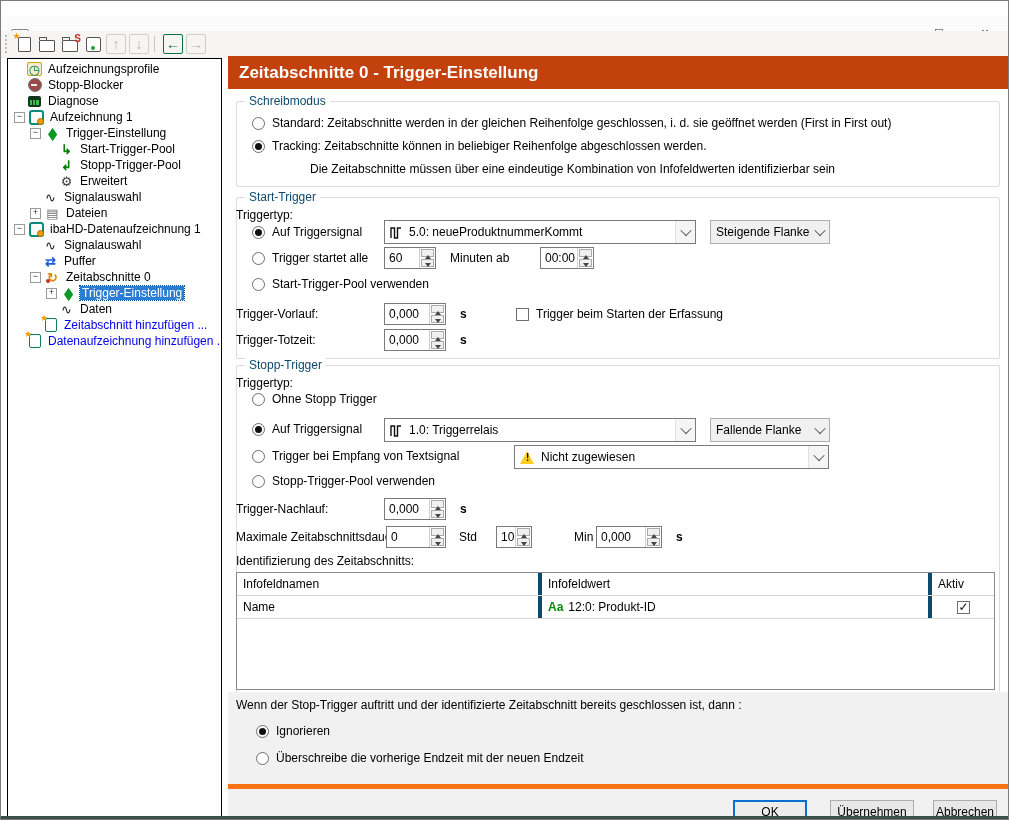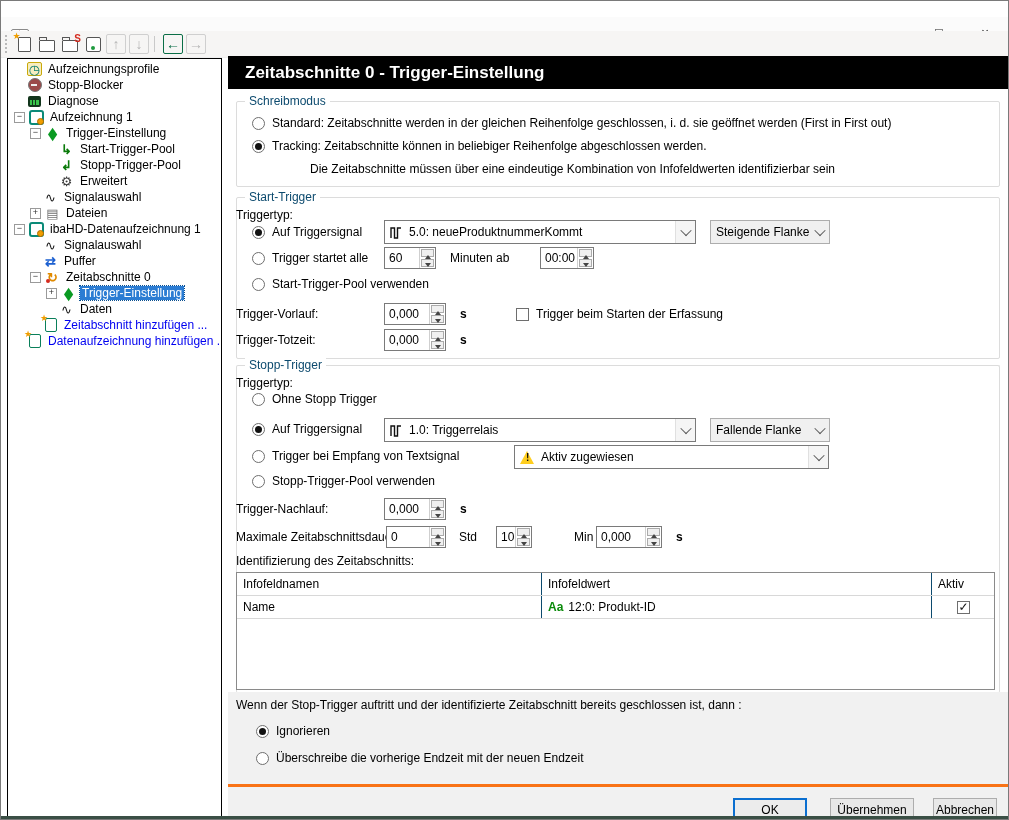--- a/index.html
+++ b/index.html
@@ -54,21 +54,21 @@
   .ic-buffer::before{content:"⇄";color:#1b5fd0;font-size:13px;font-weight:bold;}
   .ic-seg::before{content:"↻";color:#e08a00;font-size:13px;font-weight:bold;}
   .ic-seg::after{content:"";position:absolute;left:1px;bottom:1px;width:4px;height:4px;border-radius:50%;background:#d42a1e;}
   .ic-add{width:10px;height:12px;border:1.5px solid #0a7f5a;border-radius:2px;background:#fff;}
   .ic-add::before{content:"★";position:absolute;left:-3px;top:-5px;font-size:9px;color:#f09e00;}
   .tlabel{padding:0 2px;}
   .tlabel.sel{background:#2b7cd3;color:#fff;outline:1px dotted #0b4f8f;}
   .tlabel.link{color:#0000f0;}
   
   .panel{position:absolute;left:227px;top:55px;width:781px;height:763px;background:#fff;}
-  .phead{position:absolute;left:0;top:0;width:100%;height:33px;background:#000000;color:#fff;font-size:17px;font-weight:bold;display:flex;align-items:center;padding-left:17px;box-sizing:border-box;}
+  .phead{position:absolute;left:0;top:0;width:100%;height:33px;background:#c2410c;color:#fff;font-size:17px;font-weight:bold;display:flex;align-items:center;padding-left:11px;box-sizing:border-box;}
   .content{position:absolute;left:0;top:33px;width:100%;height:603px;background:#fff;font-size:12px;}
   .gbox{position:absolute;border:1px solid #dcdcdc;border-radius:2px;}
   .glabel{position:absolute;top:-8px;left:8px;background:#fff;padding:0 4px;font-size:12px;color:#0c4a6e;}
   .rrow{position:absolute;display:flex;align-items:center;gap:7px;height:18px;white-space:nowrap;}
   .lbl{position:absolute;height:18px;display:flex;align-items:center;white-space:nowrap;}
   .radio{width:13px;height:13px;border:1px solid #6e6e6e;border-radius:50%;background:#fff;flex:none;position:relative;box-sizing:border-box;}
   .radio.checked::after{content:"";position:absolute;left:2px;top:2px;right:2px;bottom:2px;background:#111;border-radius:50%;}
   .cb{width:13px;height:13px;border:1px solid #6e6e6e;background:#fff;flex:none;box-sizing:border-box;position:relative;}
   .cb.checked::after{content:"✓";position:absolute;left:1px;top:-2px;font-size:12px;color:#111;}
   .combo{position:absolute;height:24px;background:#fff;border:1px solid #7a7a7a;display:flex;align-items:center;box-sizing:border-box;}
@@ -83,27 +83,27 @@
   .warn::after{content:"!";position:absolute;left:6px;top:2px;font-size:10px;font-weight:bold;color:#111;}
   .spin{position:absolute;height:22px;background:#fff;border:1px solid #7a7a7a;display:flex;box-sizing:border-box;}
   .spin-v{flex:1;font-size:12px;padding:3px 4px;overflow:hidden;white-space:nowrap;}
   .spin-b{width:15px;display:flex;flex-direction:column;border-left:1px solid #cfcfcf;}
   .su,.sd{flex:1;position:relative;background:#f0f0f0;border:1px solid #ababab;margin:1px;box-sizing:border-box;}
   .su::after{content:"";position:absolute;left:3px;top:2px;border:3px solid transparent;border-bottom:4px solid #444;}
   .sd::after{content:"";position:absolute;left:3px;top:3px;border:3px solid transparent;border-top:4px solid #444;}
   
   .dtable{position:absolute;background:#fff;border:1px solid #8a8a8a;box-sizing:border-box;}
   .dt-row{display:flex;height:22px;align-items:stretch;border-bottom:1px solid #d8d8d8;}
-  .dt-row>span{display:flex;align-items:center;padding:0 6px;border-right:1px solid #0c4a6e;box-sizing:border-box;overflow:hidden;white-space:nowrap;gap:5px;}
+  .dt-row>span{display:flex;align-items:center;padding:0 6px;border-right:4px solid #0c4a6e;box-sizing:border-box;overflow:hidden;white-space:nowrap;gap:5px;}
   .dt-row>span:last-child{border-right:none;justify-content:center;}
   .c1{width:305px;} .c2{width:390px;} .c3{flex:1;}
   .aa{color:#0a8a0a;font-weight:bold;font-size:12px;flex:none;}
   
   .graysec{position:absolute;left:0;top:636px;width:100%;height:92px;background:#f1f1f1;font-size:12px;}
-  .btnbar{position:absolute;left:0;top:728px;width:100%;height:35px;background:#f1f1f1;border-top:3px solid #f97316;box-sizing:border-box;}
+  .btnbar{position:absolute;left:0;top:728px;width:100%;height:35px;background:#f1f1f1;border-top:5px solid #f97316;box-sizing:border-box;}
   .btn{position:absolute;top:11px;height:23px;background:#e8e8e8;border:1px solid #adadad;font-size:12px;font-family:"Liberation Sans",sans-serif;display:flex;align-items:center;justify-content:center;box-sizing:border-box;}
   .btn.focus{border:2px solid #0b6fd0;background:#ececec;}
   .bottomstrip{position:absolute;left:0;bottom:0;width:100%;height:3px;background:#3a4f45;}
 </style>
 </head>
 <body>
 
 <div class="window">
 
   <div class="titlebar">
@@ -381,21 +381,21 @@
           </span>
       </div>
 
       <div class="rrow" style="left:24px;top:358px">
         <span class="radio"></span>
         <span>Trigger bei Empfang von Textsignal</span>
       </div>
       <div class="combo" style="left:286px;top:356px;width:315px">
         <span class="cv">
             <span class="warn"></span>
-            <span>Aktiv zugewiesen</span>
+            <span>Nicht zugewiesen</span>
           </span>
         <span class="cbtn">
             <span class="chev"></span>
           </span>
       </div>
 
       <div class="rrow" style="left:24px;top:383px">
         <span class="radio"></span>
         <span>Stopp-Trigger-Pool verwenden</span>
       </div>

